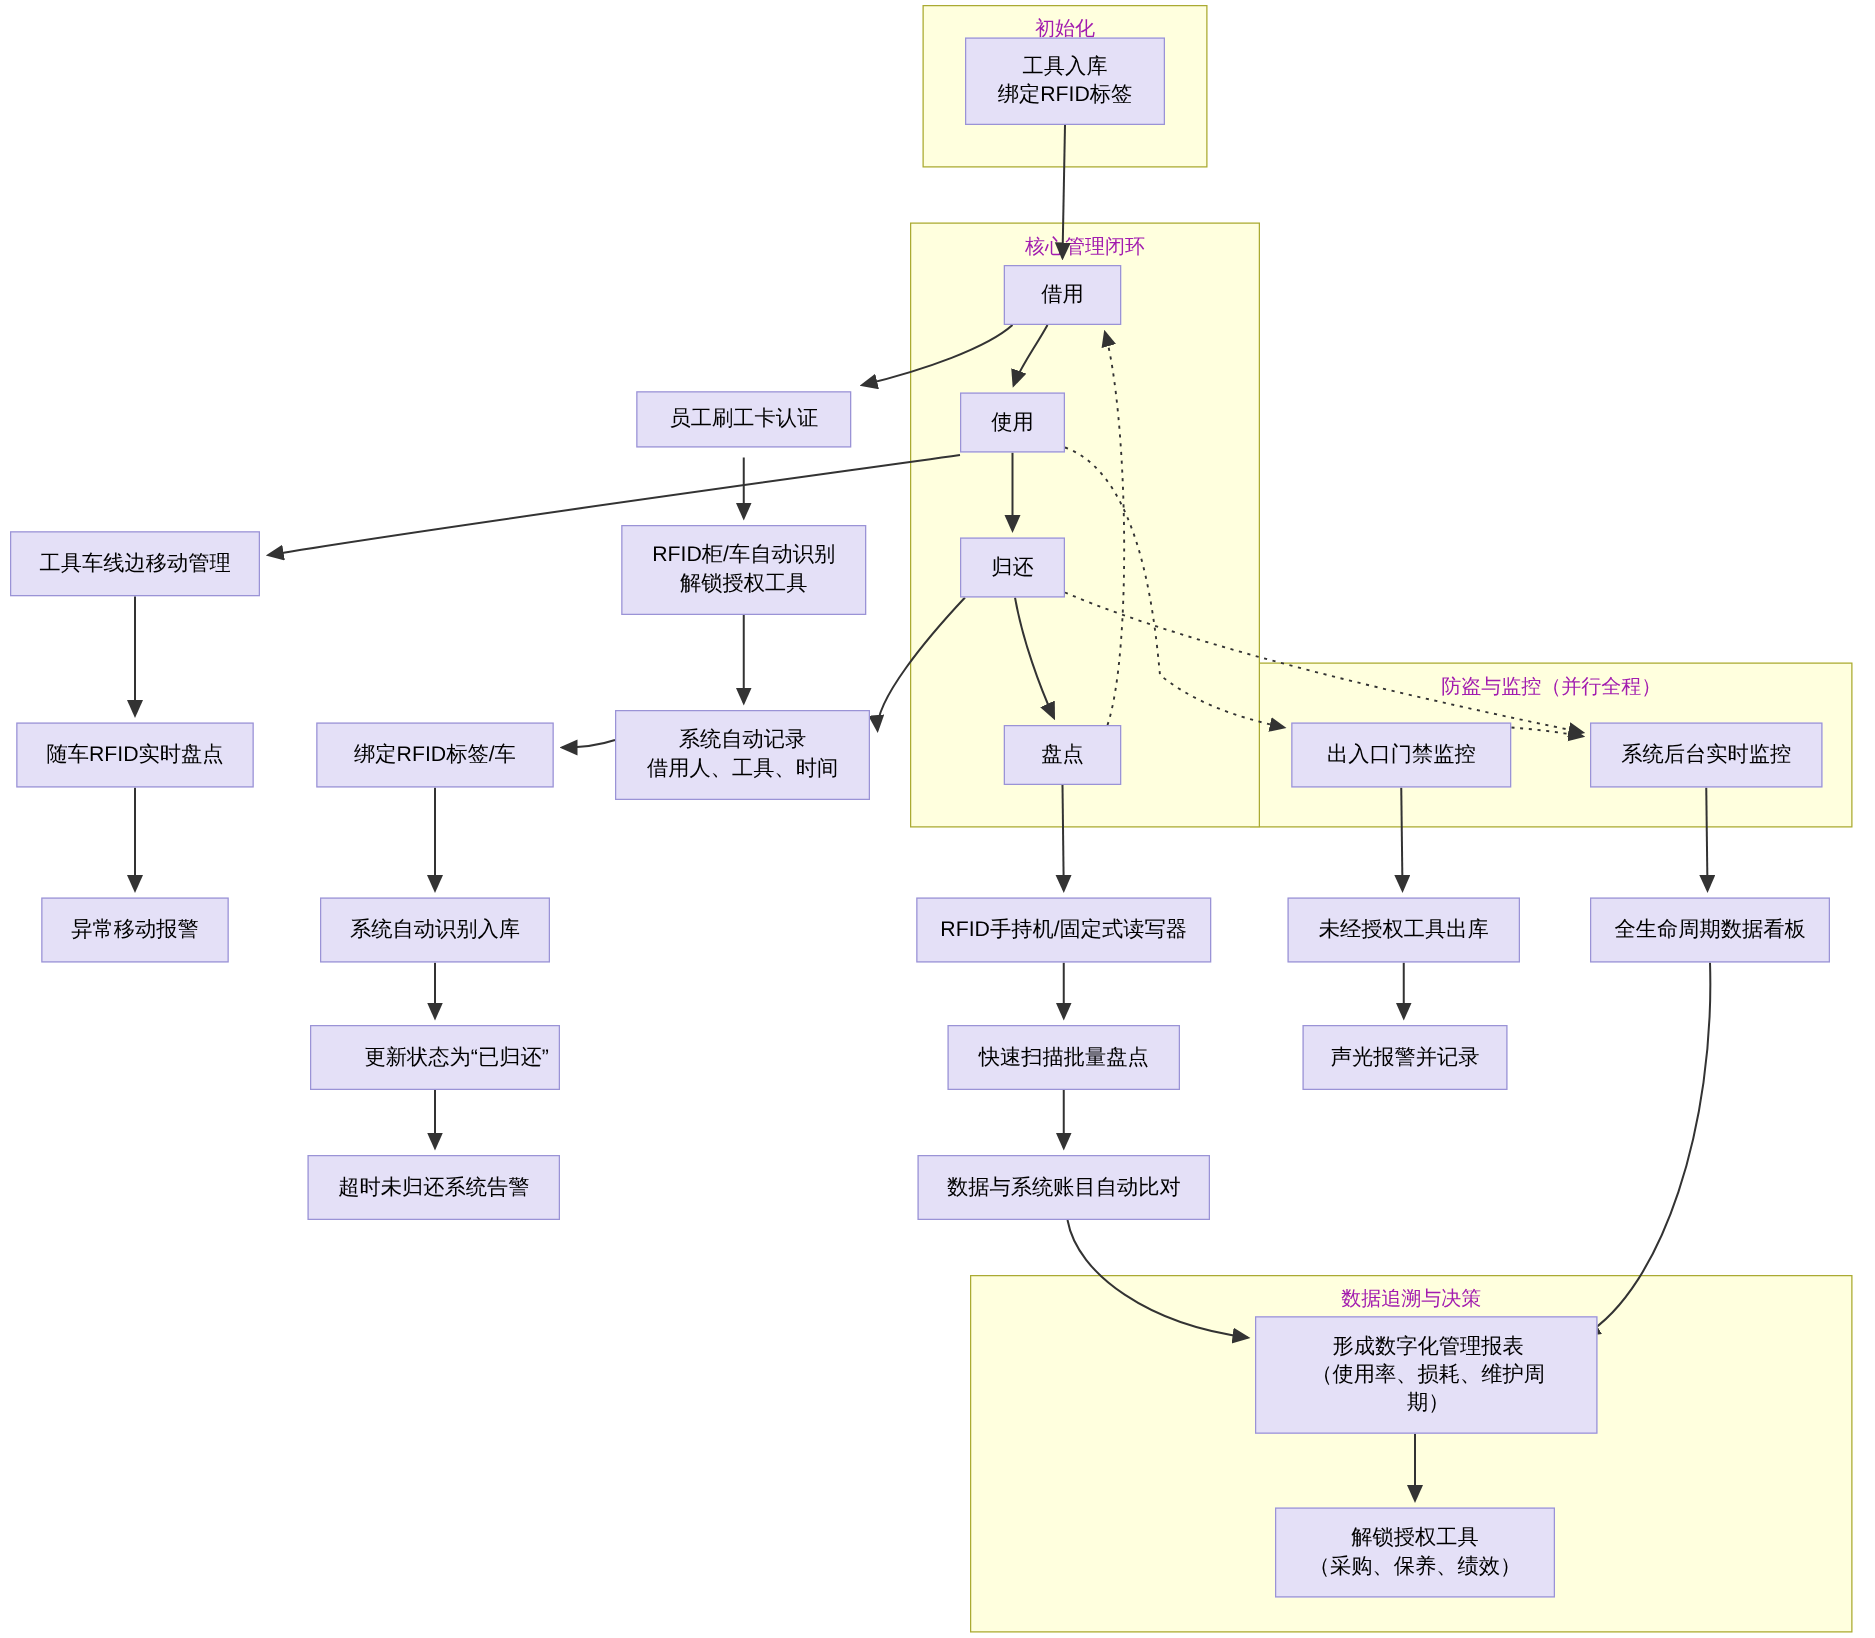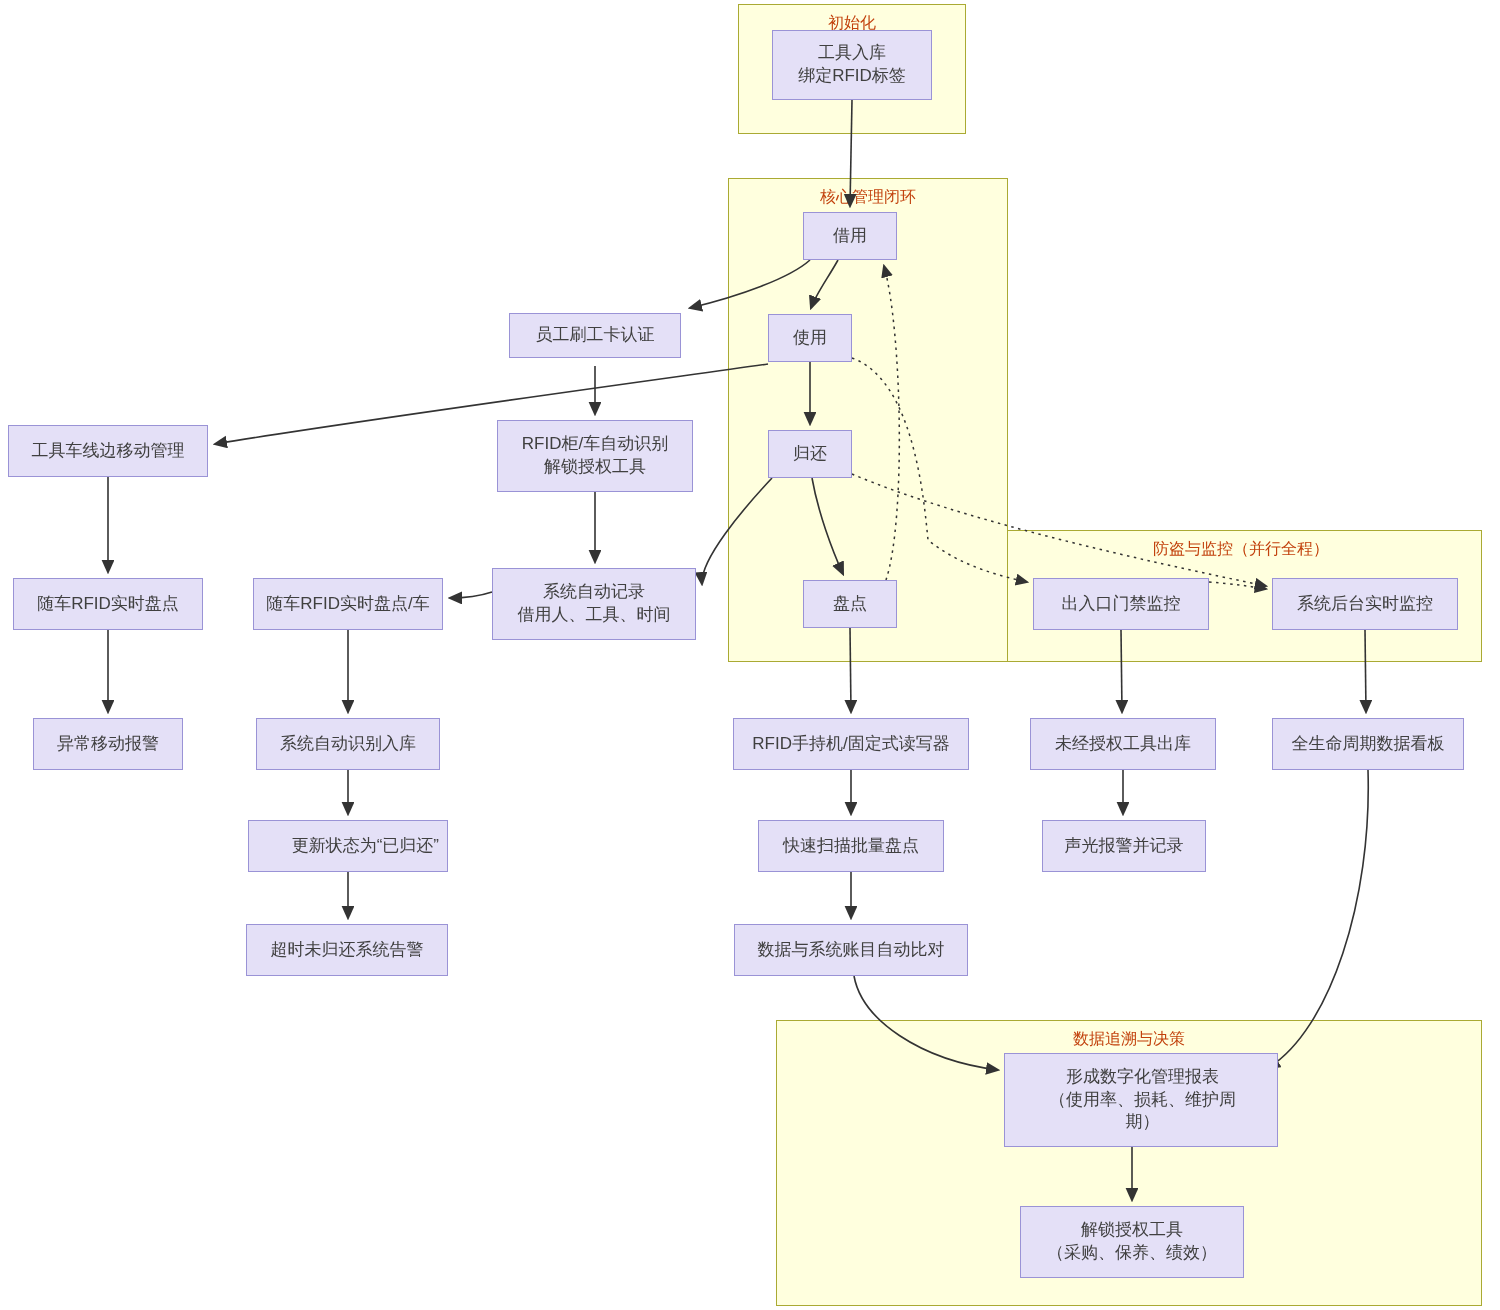--- a/index.html
+++ b/index.html
@@ -1,23 +1,23 @@
 <!DOCTYPE html>
 <html><head>
 <meta charset="utf-8">
 <style>
   html,body{margin:0;padding:0;background:#ffffff;}
   body{font-family:"Liberation Sans","DejaVu Sans",sans-serif;}
   #stage{position:relative;width:1500px;height:1310px;background:#ffffff;overflow:hidden;}
   svg.edges{position:absolute;left:0;top:0;width:1500px;height:1310px;pointer-events:none;}
   .cluster{position:absolute;background:#ffffde;border:1px solid #aaaa33;box-sizing:border-box;}
-  .cluster-label{position:absolute;width:100%;text-align:center;top:8px;left:0;font-size:16px;color:#c2410c;}
+  .cluster-label{position:absolute;width:100%;text-align:center;top:8px;left:0;font-size:16px;color:#a21caf;}
   .node{position:absolute;background:#e4e0f7;border:1px solid #9a93d6;box-sizing:border-box;
         display:flex;align-items:center;justify-content:center;text-align:center;
-        font-size:17px;color:#404040;line-height:1.35;padding:4px 8px;}
+        font-size:17px;color:#000000;line-height:1.35;padding:4px 8px;}
   .node span{display:block;white-space:pre-line;}
 </style>
 </head>
 <body>
 
 <div id="stage">
     <div class="cluster" style="left: 776px; top: 1020px; width: 706px; height: 286px; z-index: 1;">
       <div class="cluster-label">数据追溯与决策</div>
     </div>
     <div class="cluster" style="left: 1000px; top: 530px; width: 482px; height: 132px; z-index: 1;">
@@ -126,21 +126,21 @@
     <div class="node" style="left: 8px; top: 425px; width: 200px; height: 52px; z-index: 3;">
       <span>工具车线边移动管理</span>
     </div>
     <div class="node" style="left: 13px; top: 578px; width: 190px; height: 52px; z-index: 3;">
       <span>随车RFID实时盘点</span>
     </div>
     <div class="node" style="left: 33px; top: 718px; width: 150px; height: 52px; z-index: 3;">
       <span>异常移动报警</span>
     </div>
     <div class="node" style="left: 253px; top: 578px; width: 190px; height: 52px; z-index: 3;">
-      <span>随车RFID实时盘点/车</span>
+      <span>绑定RFID标签/车</span>
     </div>
     <div class="node" style="left: 256px; top: 718px; width: 184px; height: 52px; z-index: 3;">
       <span>系统自动识别入库</span>
     </div>
     <div class="node" style="left: 248px; top: 820px; width: 200px; height: 52px; z-index: 3; justify-content: flex-end;">
       <span>更新状态为“已归还”</span>
     </div>
     <div class="node" style="left: 246px; top: 924px; width: 202px; height: 52px; z-index: 3;">
       <span>超时未归还系统告警</span>
     </div>

